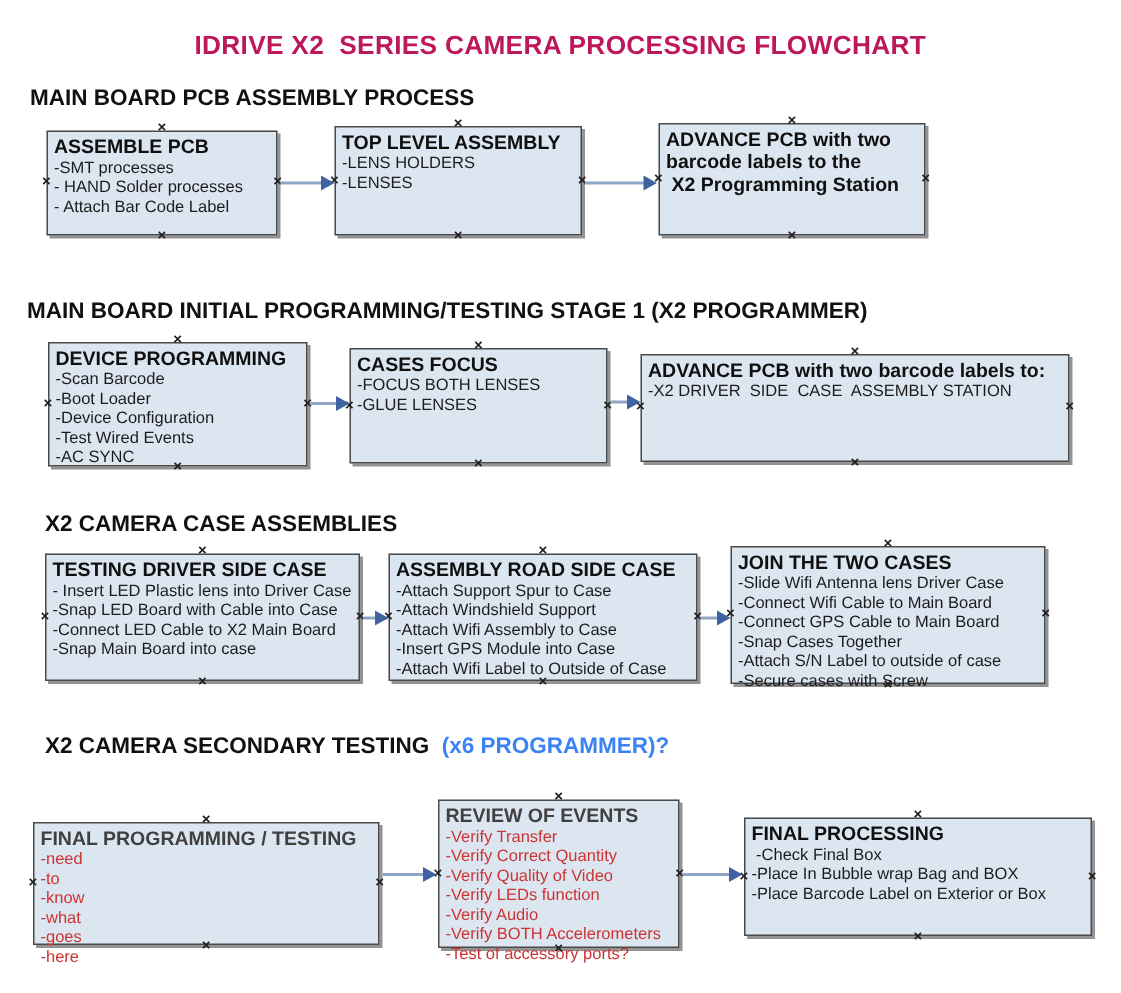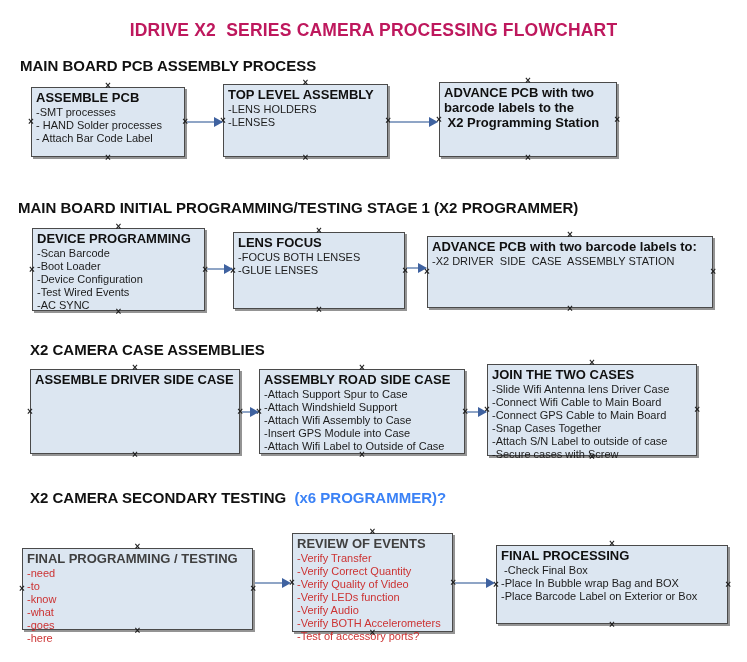--- a/index.html
+++ b/index.html
@@ -123,21 +123,21 @@
         <li>-AC SYNC</li>
       </ul>
   </div>
 
   <div class="box" style="left:233px;top:232px;width:172px;height:77px;">
     <span class="hx t">×</span>
     <span class="hx b">×</span>
     <span class="hx l">×</span>
     <span class="hx r">×</span>
     <div class="title">
-        <div>LENS FOCUS</div>
+        <div>CASES FOCUS</div>
       </div>
     <ul>
         <li>-FOCUS BOTH LENSES</li>
         <li>-GLUE LENSES</li>
       </ul>
   </div>
 
   <div class="box" style="left:427px;top:236px;width:286px;height:72px;">
     <span class="hx t">×</span>
     <span class="hx b">×</span>
@@ -153,22 +153,28 @@
 
   <div class="arrow" style="left:207px;top:268px;width:23px;"></div>
   <div class="arrow" style="left:407px;top:267px;width:17px;"></div>
 
   <div class="box" style="left:30px;top:369px;width:210px;height:85px;">
     <span class="hx t">×</span>
     <span class="hx b">×</span>
     <span class="hx l">×</span>
     <span class="hx r">×</span>
     <div class="title">
-        <div>ASSEMBLE DRIVER SIDE CASE</div>
-      </div>
+        <div>TESTING DRIVER SIDE CASE</div>
+      </div>
+    <ul>
+        <li>- Insert LED Plastic lens into Driver Case</li>
+        <li>-Snap LED Board with Cable into Case</li>
+        <li>-Connect LED Cable to X2 Main Board</li>
+        <li>-Snap Main Board into case</li>
+      </ul>
   </div>
 
   <div class="box" style="left:259px;top:369px;width:206px;height:85px;">
     <span class="hx t">×</span>
     <span class="hx b">×</span>
     <span class="hx l">×</span>
     <span class="hx r">×</span>
     <div class="title">
         <div>ASSEMBLY ROAD SIDE CASE</div>
       </div>

